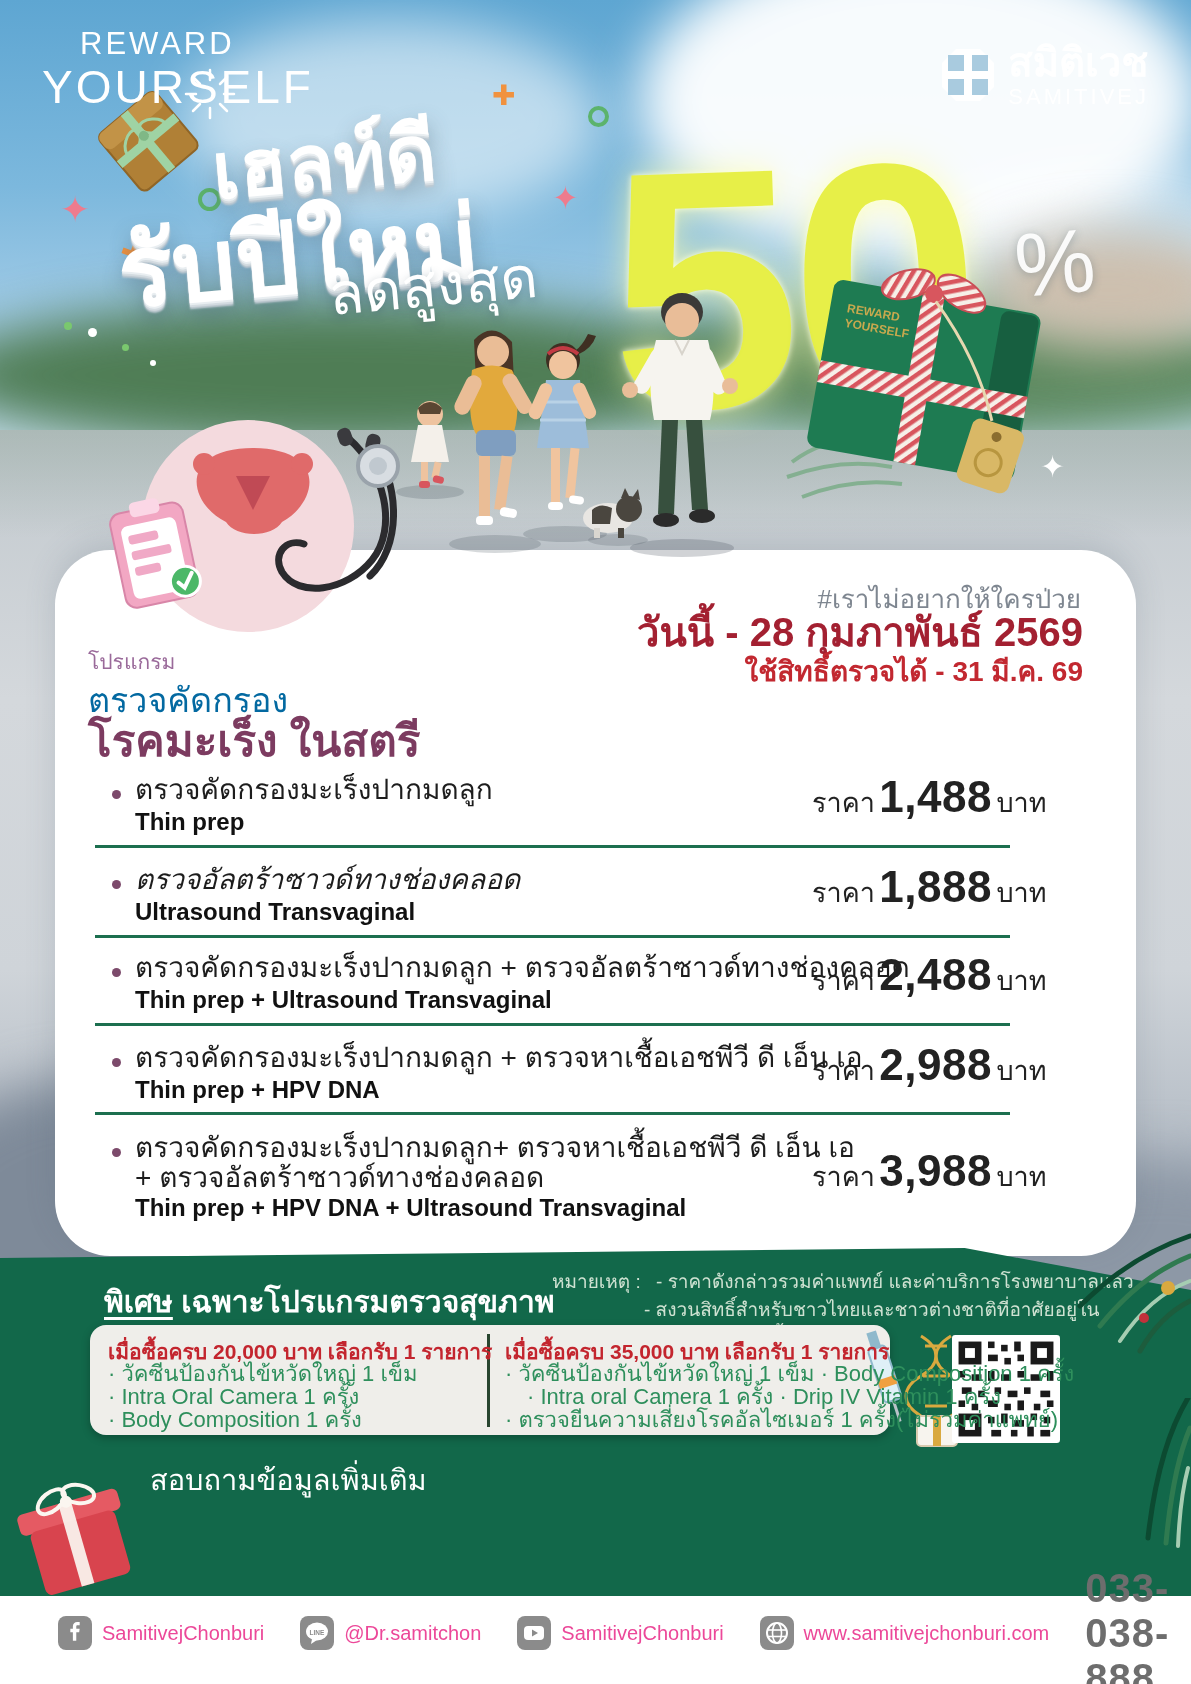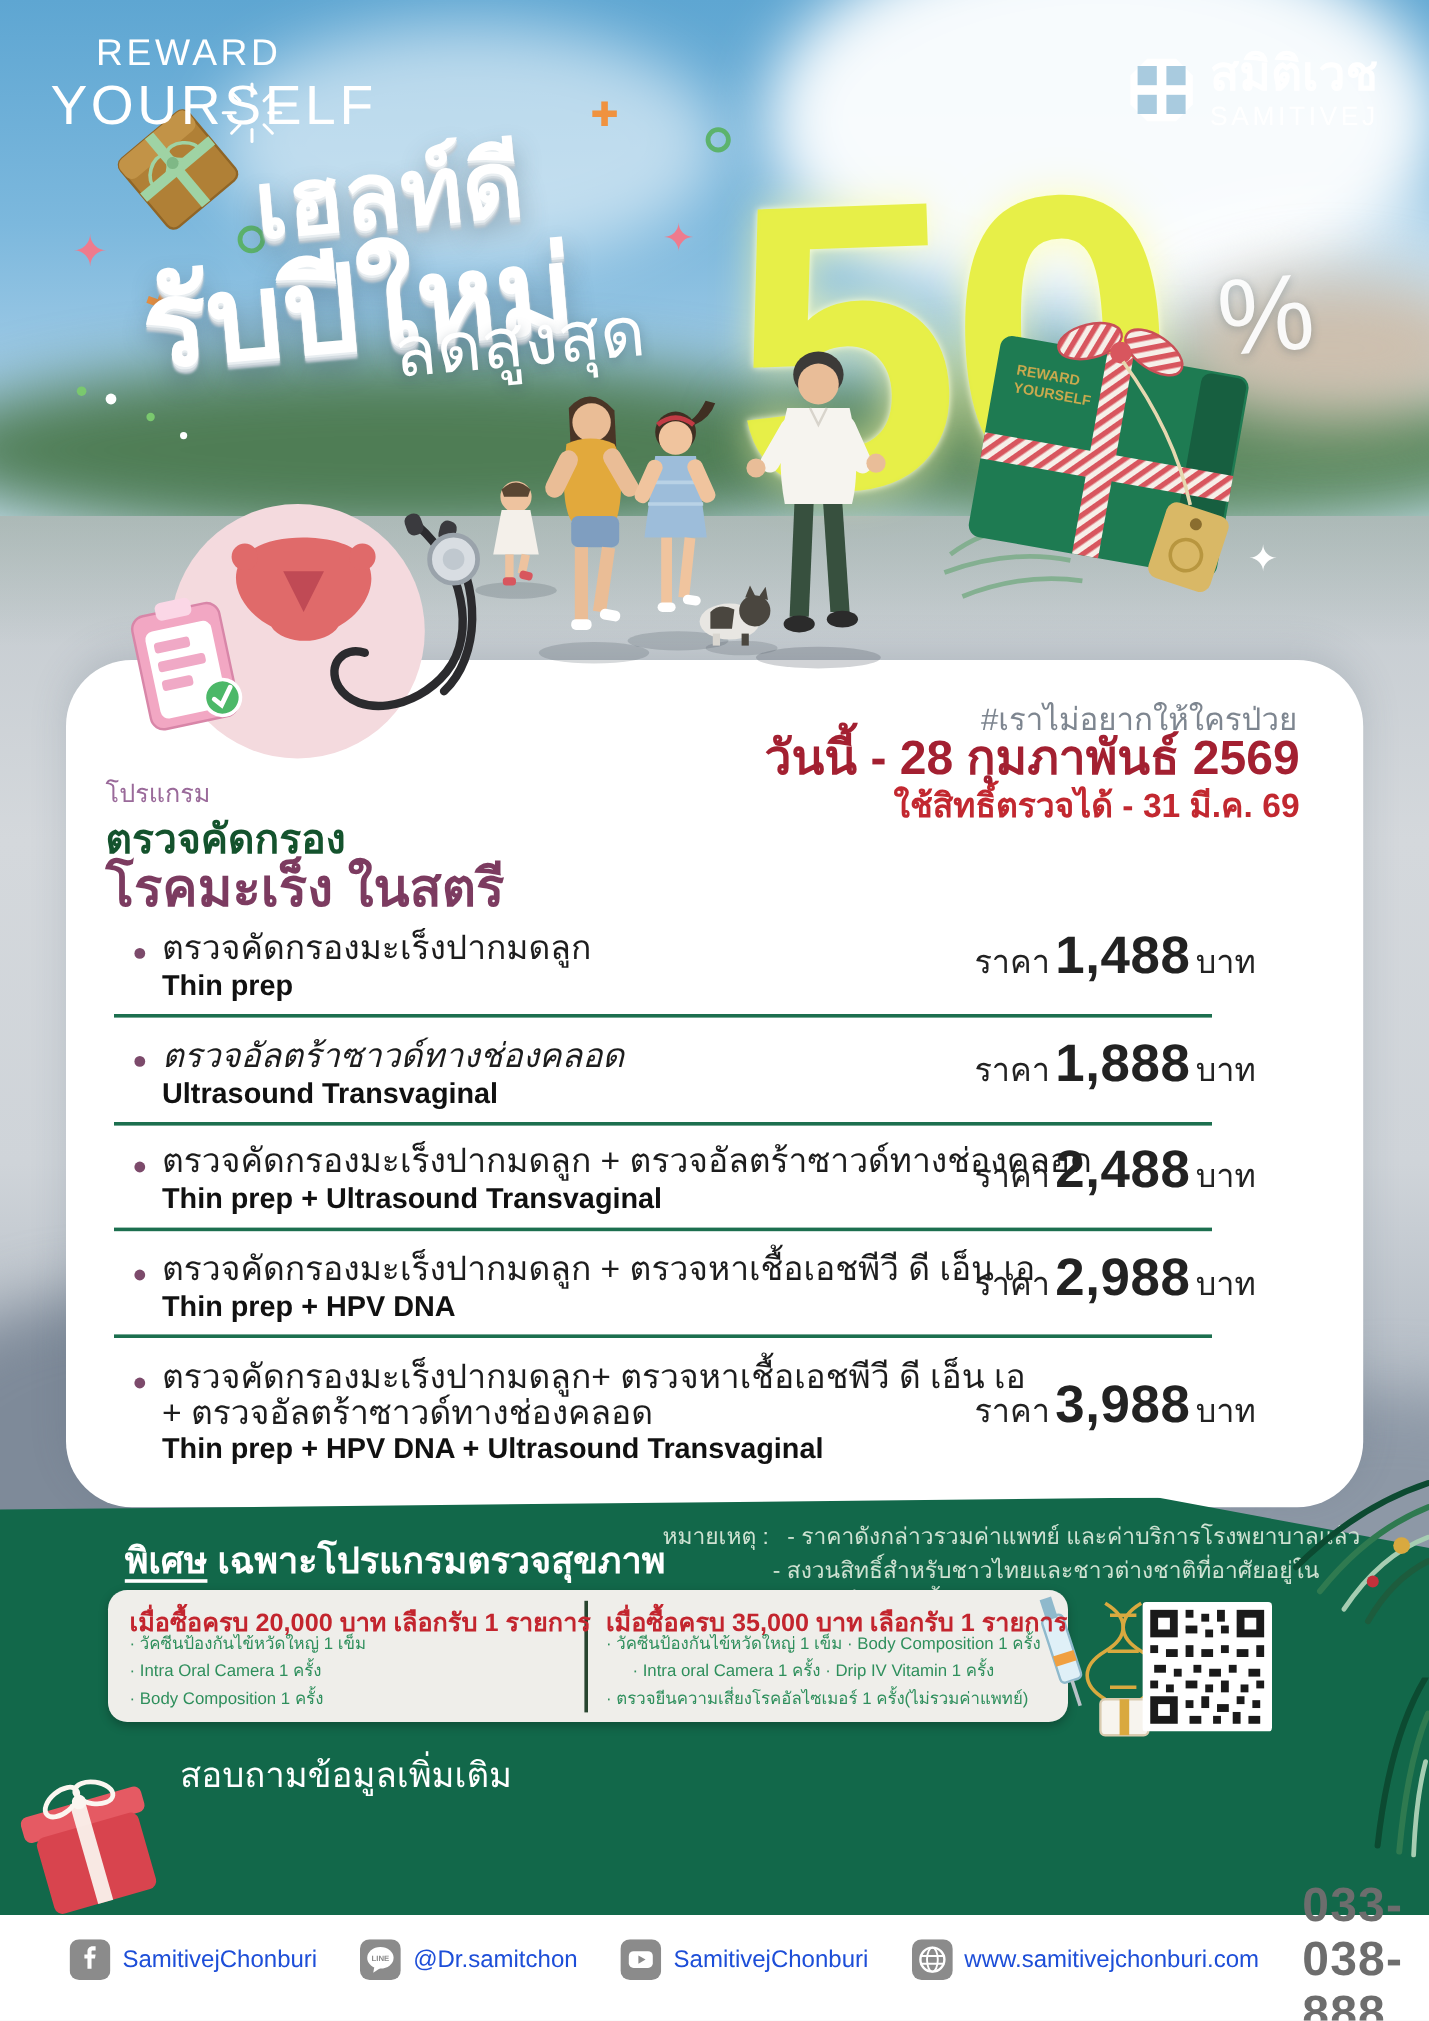--- a/index.html
+++ b/index.html
@@ -42,50 +42,50 @@
   .pct{color:rgba(255,255,255,.93);font-weight:300;z-index:2;transform:rotate(-5deg);
        text-shadow:0 2px 8px rgba(60,85,100,.35);}
 
   
   .card{position:absolute;left:55px;top:550px;width:1081px;height:706px;background:#fff;
         border-radius:55px;z-index:3;box-shadow:0 -8px 30px rgba(80,95,110,.18);}
   .hashtag{color:#7e8690;font-size:26px;z-index:5;text-align:right;}
   .period{color:#a32031;font-size:40px;font-weight:700;z-index:5;text-align:right;white-space:nowrap;}
   .valid{color:#c22830;font-size:28px;font-weight:600;z-index:5;text-align:right;}
   .prg-label{color:#9a6a9a;font-size:21px;z-index:5;}
-  .prg-title{color:#14532d;font-size:34px;font-weight:700;z-index:5;}
+  .prg-title{color:#0369a1;font-size:34px;font-weight:400;z-index:5;}
   .prg-head{color:#7c3b60;font-size:44px;font-weight:800;z-index:5;}
 
   .row-thai{color:#1d1d1d;font-size:28px;font-weight:500;z-index:5;white-space:nowrap;}
   .row-en{color:#111;font-size:24px;font-weight:700;z-index:5;white-space:nowrap;}
   .bullet{position:absolute;width:9px;height:9px;border-radius:50%;background:#7c4a6b;z-index:5;}
   .divider{position:absolute;left:95px;width:915px;height:3px;background:#1c6f4f;z-index:5;}
   .price{position:absolute;left:812px;width:320px;z-index:5;white-space:nowrap;color:#222;}
   .price .lbl{font-size:27px;}
   .price .num{font-size:44px;font-weight:700;letter-spacing:.5px;}
 
   
   .green{position:absolute;left:0;top:1248px;width:1191px;height:348px;background:#12684a;z-index:3;
          clip-path:polygon(0 10px,81% 0,100% 42px,100% 100%,0 100%);}
   .note{color:#cfe2d2;font-size:19px;z-index:5;line-height:1.45;}
   .special{color:#fff;font-size:30px;font-weight:700;z-index:5;}
   .special u{text-underline-offset:5px;}
   .offerbox{position:absolute;left:90px;top:1325px;width:800px;height:110px;background:#efeeea;
             border-radius:16px;z-index:5;box-shadow:0 3px 8px rgba(0,0,0,.25);}
   .vline{position:absolute;left:487px;top:1334px;width:3px;height:93px;background:#28452f;z-index:6;}
   .offer-h{position:absolute;color:#c3252e;font-size:21px;font-weight:700;z-index:6;white-space:nowrap;}
-  .offer-i{position:absolute;color:#2e8f5c;font-size:14px;z-index:6;white-space:nowrap;line-height:1.05;}
+  .offer-i{position:absolute;color:#2e8f5c;font-size:22px;z-index:6;white-space:nowrap;line-height:1.05;}
   .contact1{color:#fff;font-size:29px;z-index:5;}
   .contact2{color:#fff;font-size:38px;z-index:5;white-space:nowrap;}
   .contact2 .gap{display:inline-block;width:46px;}
 
   
   .footer{position:absolute;left:0;top:1596px;width:1191px;height:88px;background:#fff;z-index:6;
           display:flex;align-items:center;padding:0 50px 14px 58px;box-sizing:border-box;gap:18px;}
-  .fitem{display:flex;align-items:center;gap:10px;color:#1d4ed8;font-size:20px;font-weight:500;}
+  .fitem{display:flex;align-items:center;gap:10px;color:#ec4899;font-size:20px;font-weight:500;}
   .fsep{width:2px;height:34px;background:#c9c9c9;}
   .fphone{margin-left:auto;color:#6d6d6d;font-size:40px;font-weight:800;letter-spacing:1px;}
 
   .spark{position:absolute;z-index:2;line-height:1;}
 </style>
 </head>
 <body>
 
 <div class="poster">
 

